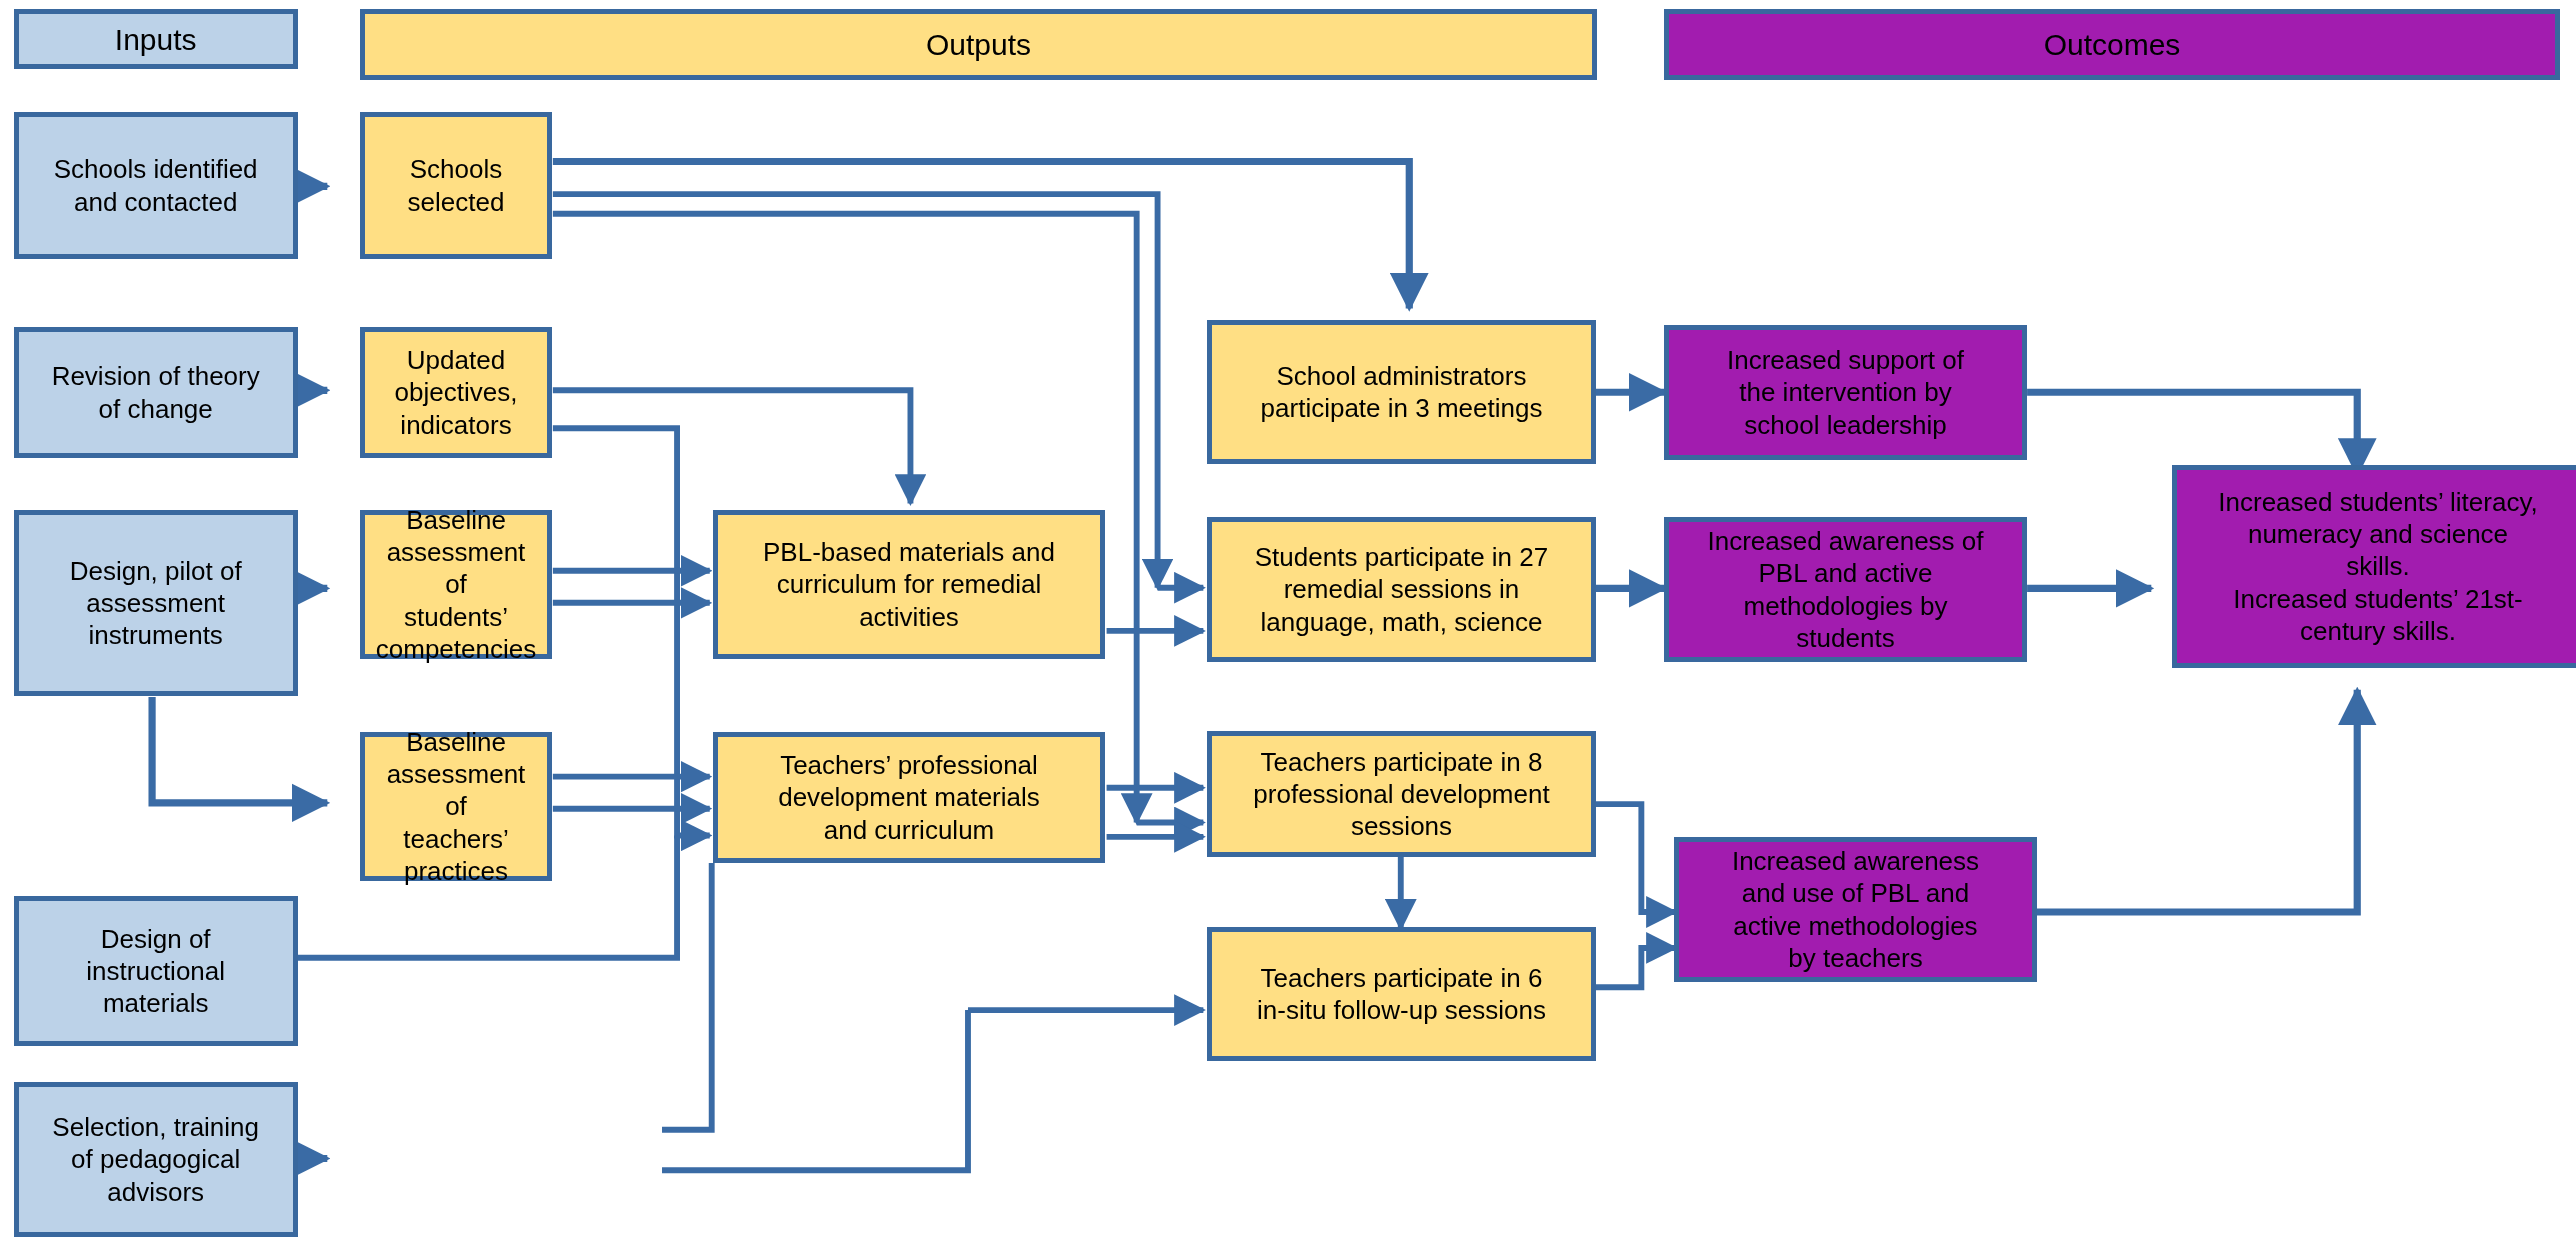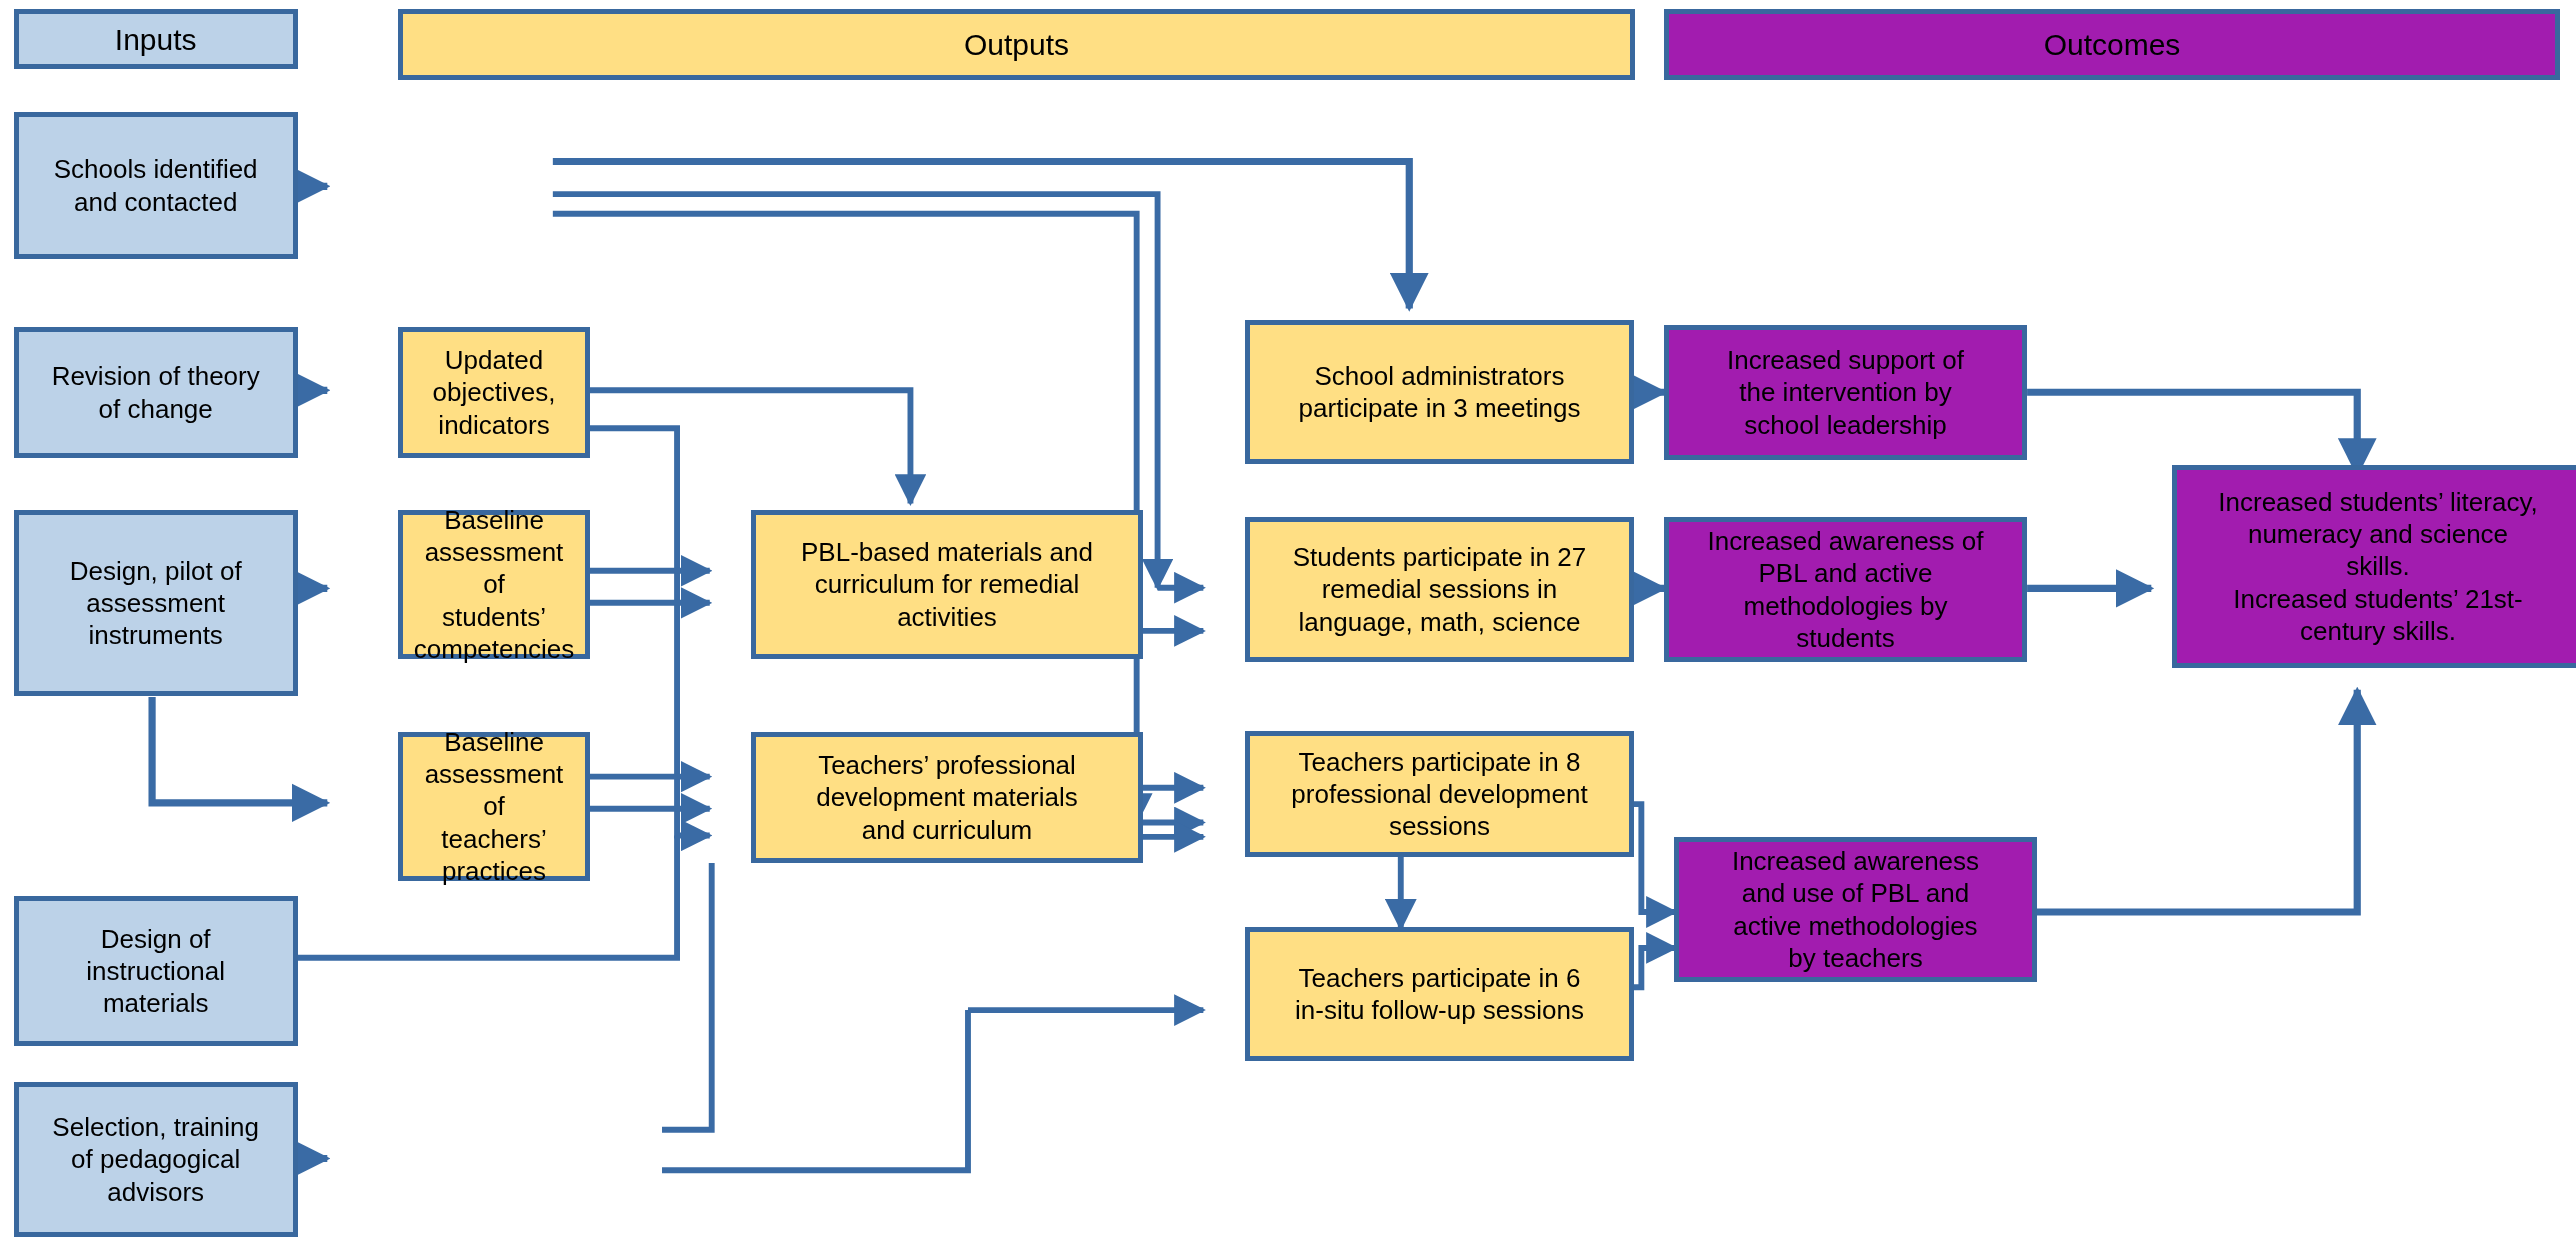--- a/index.html
+++ b/index.html
@@ -9,21 +9,21 @@
   #canvas{position:absolute;left:0;top:0;width:2576px;height:1250px;overflow:hidden;}
   svg#wires{position:absolute;left:0;top:0;width:2576px;height:1250px;pointer-events:none;}
   .node{position:absolute;box-sizing:border-box;
         border:5.9px solid #39689E;
         display:flex;align-items:center;justify-content:center;
         text-align:center;color:#000000;
         font-size:26px;line-height:1.24;
         padding:3.9px 9.2px;}
   .node.header{font-size:30px;}
   .fill-blue{background:#BCD2E8;}
-  .fill-yellow{background:#FFDF84;margin-left:38px;}
+  .fill-yellow{background:#FFDF84;}
   .fill-pink{background:#a21caf;}
   .node span{display:block;white-space:pre-line;}
 </style>
 </head>
 <body>
 
 <div id="canvas">
 
   <svg id="wires" viewBox="0 0 3939 1912" xmlns="http://www.w3.org/2000/svg">
     <defs>
@@ -118,20 +118,23 @@
 instructional
 materials</span>
   </div>
 
   <div class="node fill-blue" style="left:13.7px;top:1082px;width:284px;height:155px;">
     <span>Selection, training
 of pedagogical
 advisors</span>
   </div>
 
+  <div class="node fill-yellow" style="left:360px;top:112px;width:192px;height:147px;">
+    <span>Schools selected</span>
+  </div>
 
   <div class="node fill-yellow" style="left:360px;top:327px;width:192px;height:131px;">
     <span>Updated
 objectives,
 indicators</span>
   </div>
 
   <div class="node fill-yellow" style="left:360px;top:510px;width:192px;height:149px;">
     <span>Baseline
 assessment of

